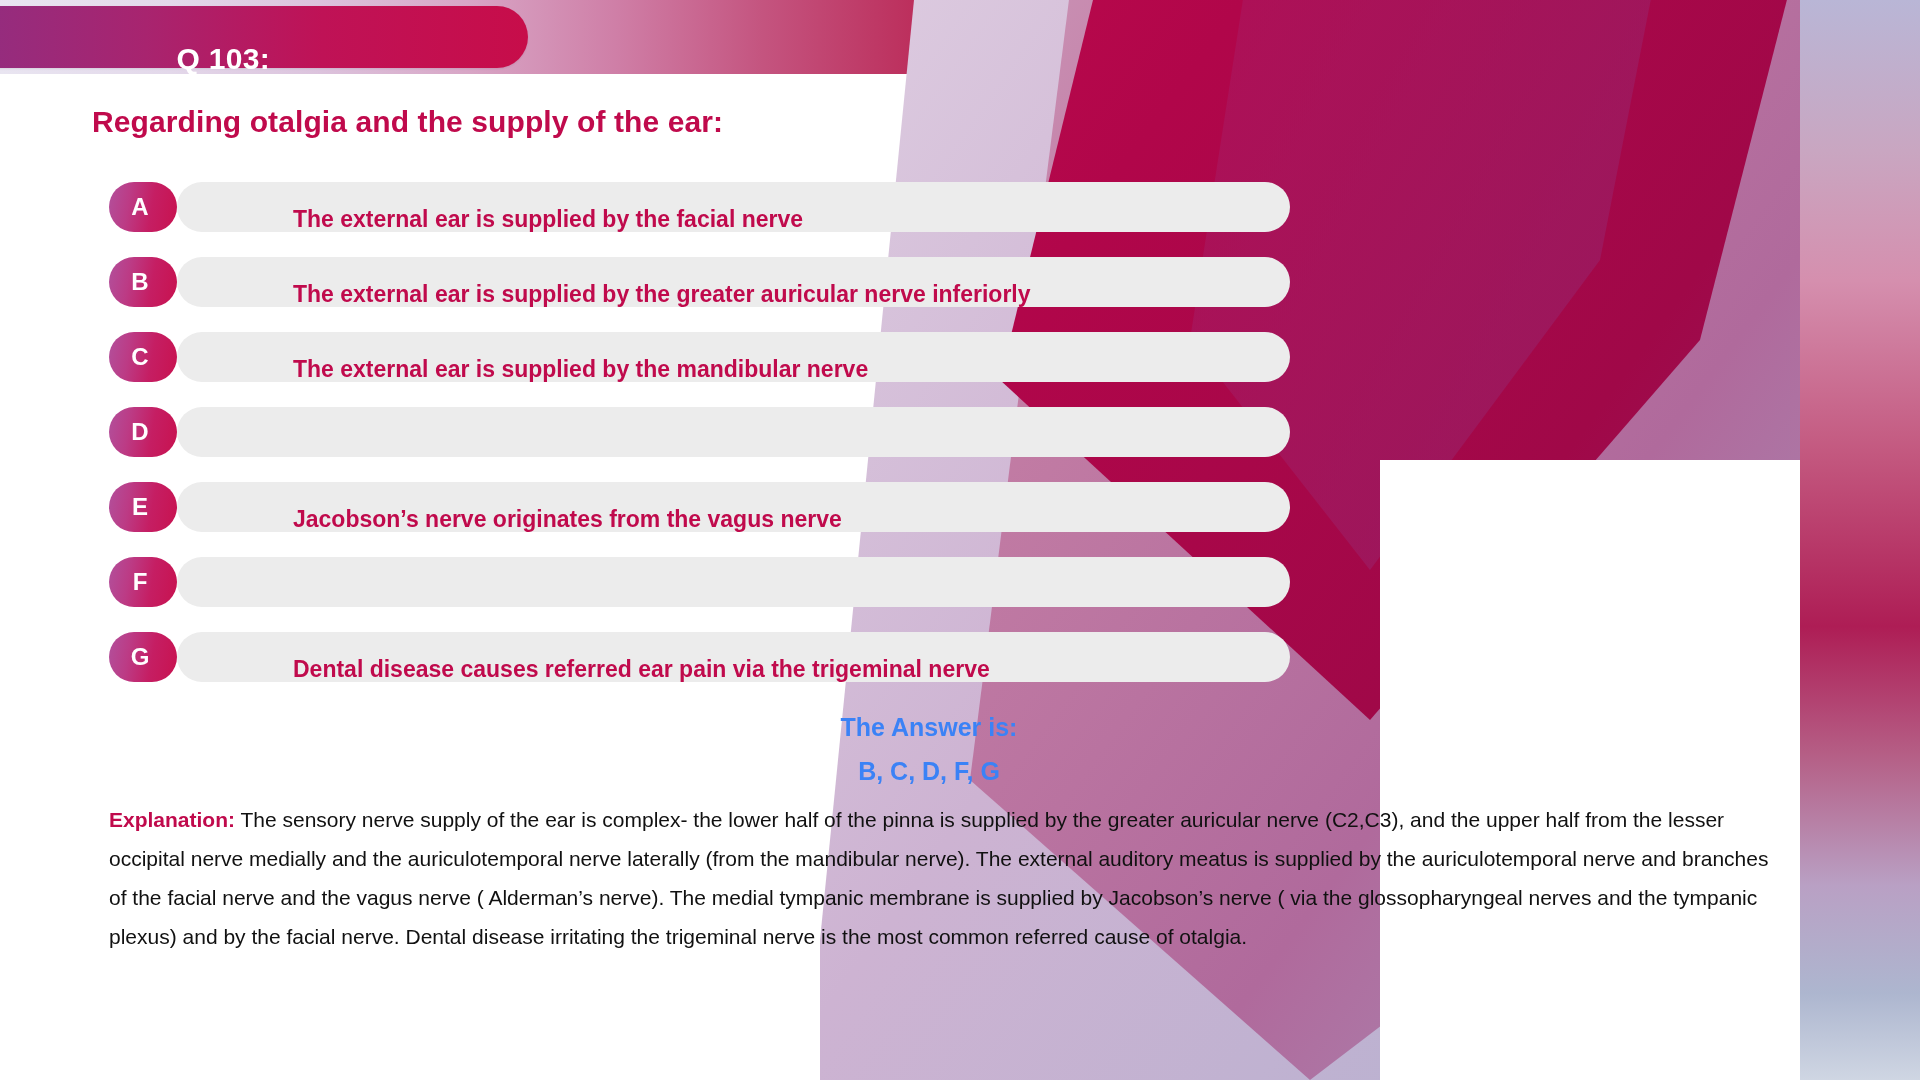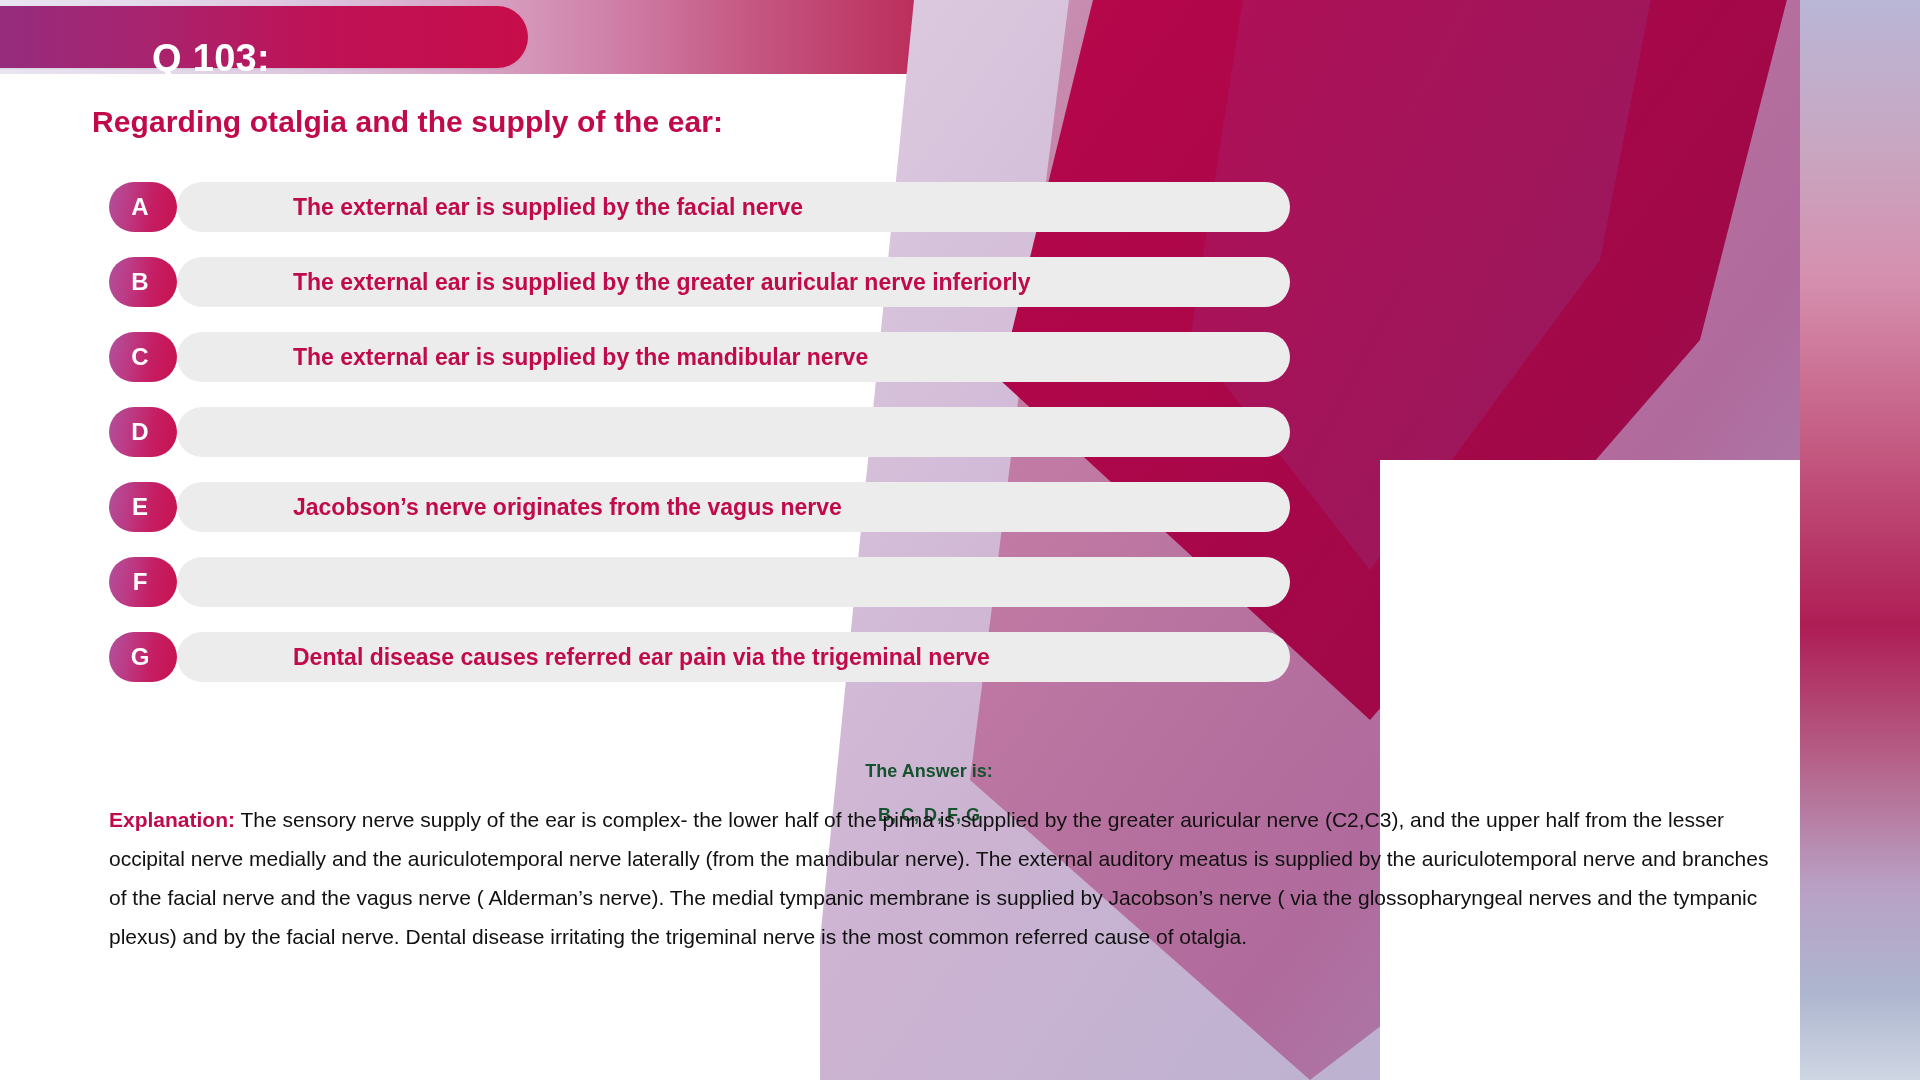--- a/index.html
+++ b/index.html
@@ -99,21 +99,21 @@
     background: linear-gradient(90deg, #8e2f83 0%, #a8246f 35%, #bf1256 65%, #c70d4a 100%);
     display: flex;
     align-items: center;
     justify-content: flex-end;
     box-sizing: border-box;
     padding-right: 258px;
     box-shadow: 0 1px 2px rgba(0,0,0,.08);
   }
   .qnum-text {
     color: #ffffff;
-    font-size: 38px;
+    font-size: 30px;
     font-weight: bold;
     letter-spacing: .3px;
     white-space: nowrap;
     margin-top: 43px;
   }
 
   
   .stem {
     position: absolute;
     left: 92px;
@@ -159,41 +159,40 @@
     font-weight: bold;
     display: flex;
     align-items: center;
     justify-content: center;
     box-sizing: border-box;
     padding-right: 6px;
   }
   .opt-text {
     position: absolute;
     left: 184px;
-    top: 0;
+    top: 12px;
     height: 43px;
     line-height: 50px;
     color: #c00a4c;
     font-size: 23px;
     font-weight: bold;
     white-space: nowrap;
   }
 
   
   .answer-block {
     position: absolute;
     left: 109px;
     top: 705px;
     width: 1640px;
     text-align: center;
-    color: #14532d;
-    font-size: 18px;
+    color: #3b82f6;
+    font-size: 25px;
     font-weight: bold;
     line-height: 44px;
-    margin-top: 44px;
   }
   .answer-label { display: block; }
   .answer-value { display: block; }
 
   
   .explanation {
     position: absolute;
     left: 109px;
     top: 800px;
     width: 1660px;

